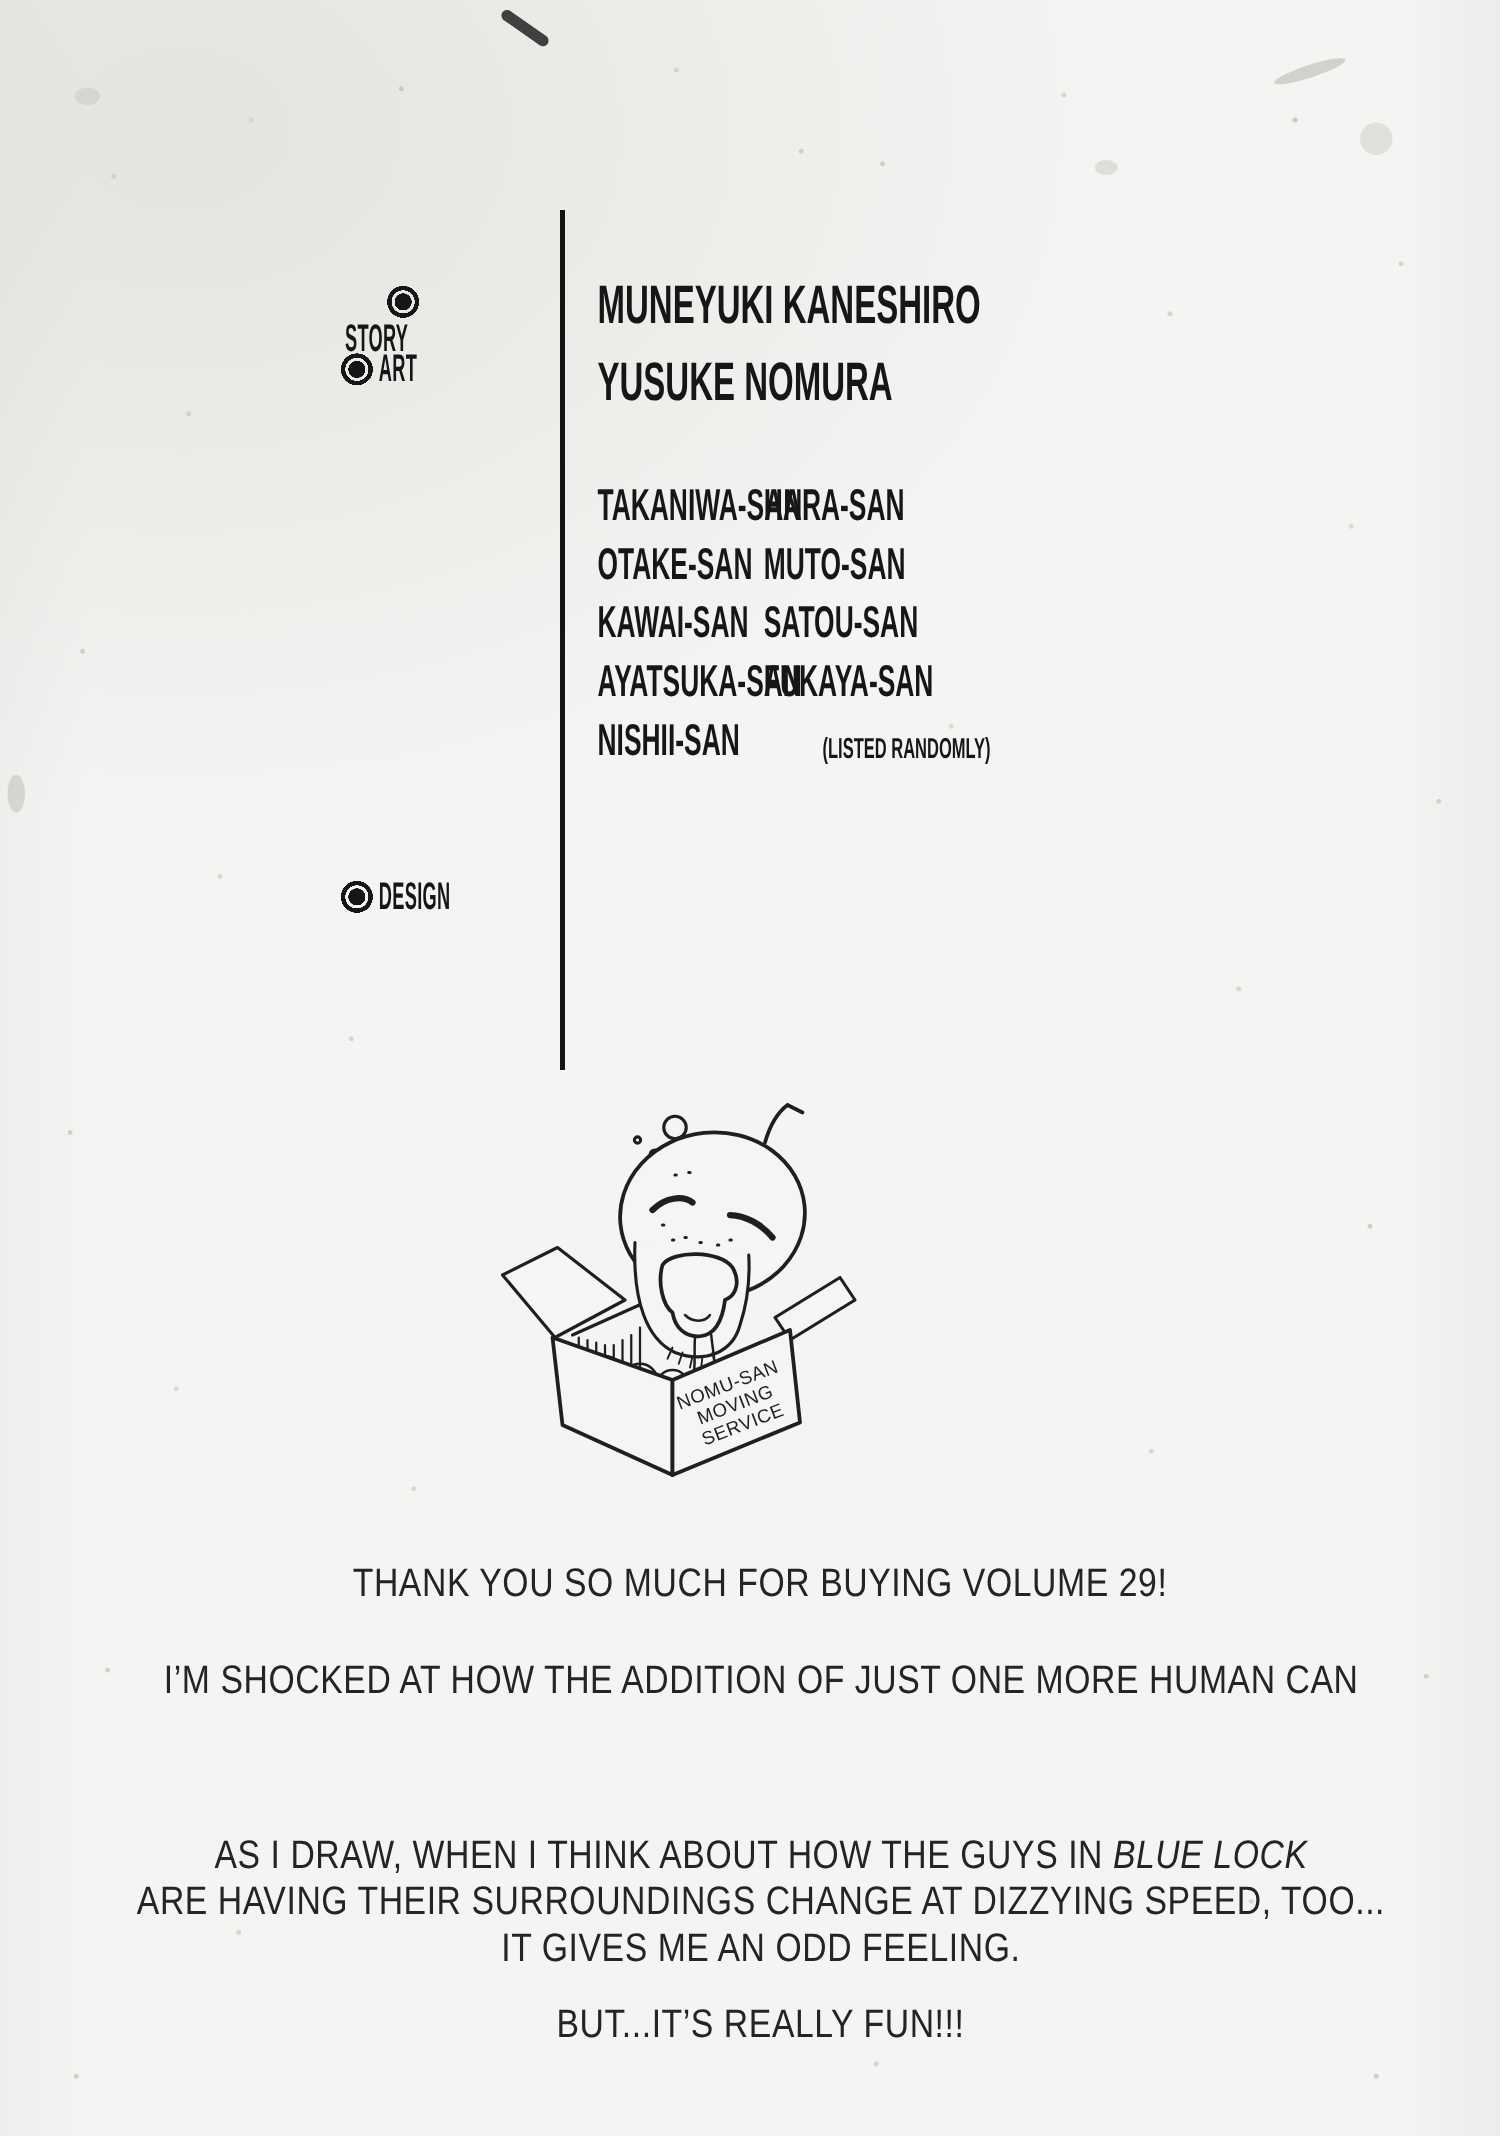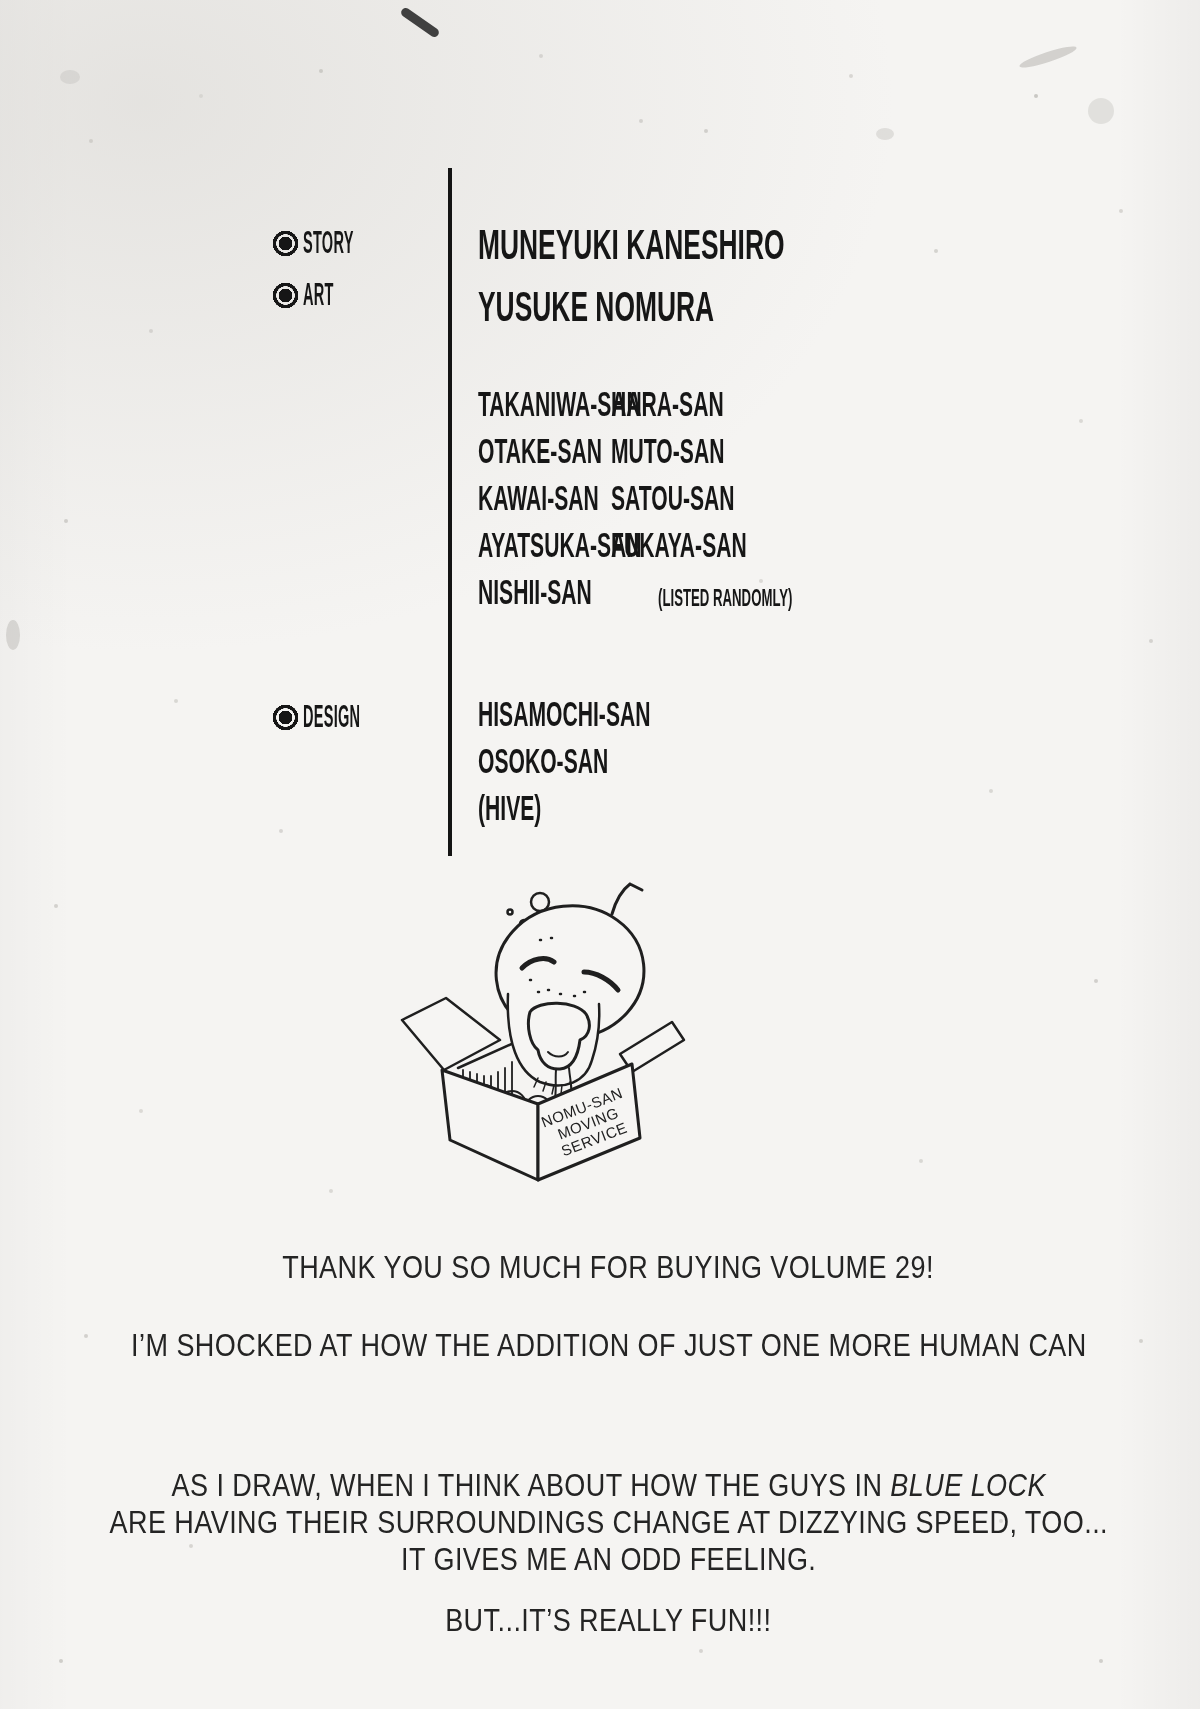--- a/index.html
+++ b/index.html
@@ -64,21 +64,21 @@
   <div class="speck"></div>
   <div class="mark mark-a"></div>
   <div class="mark mark-b"></div>
   <div class="mark mark-c"></div>
   <div class="mark mark-d"></div>
   <div class="mark mark-e"></div>
   <div class="mark mark-f"></div>
 
   <div class="divider"></div>
 
-  <div class="credit-label" style="left:272px;top:228px;">
+  <div class="credit-label" style="left:272px;top:228px;flex-direction:column;">
     <span class="bullet"></span>
     <span class="label-text">STORY</span>
   </div>
   <div class="cname cname-xl" style="left:478px;top:222px;">MUNEYUKI KANESHIRO</div>
 
   <div class="credit-label" style="left:272px;top:280px;">
     <span class="bullet"></span>
     <span class="label-text">ART</span>
   </div>
   <div class="cname cname-xl" style="left:478px;top:284px;">YUSUKE NOMURA</div>
@@ -94,25 +94,20 @@
     <span class="row">HARA-SAN</span>
     <span class="row">MUTO-SAN</span>
     <span class="row">SATOU-SAN</span>
     <span class="row">FUKAYA-SAN</span>
   </div>
   <div class="assist-note" style="left:658px;top:586px;">(LISTED RANDOMLY)</div>
 
   <div class="credit-label" style="left:272px;top:702px;">
     <span class="bullet"></span>
     <span class="label-text">DESIGN</span>
-  </div>
-  <div class="name-col" style="left:478px;top:690px;">
-    <span class="row">HISAMOCHI-SAN</span>
-    <span class="row">OSOKO-SAN</span>
-    <span class="row">(HIVE)</span>
   </div>
 
   <svg class="illus" viewBox="0 0 300 320" fill="none" stroke="#1f1f1f" stroke-width="2.5" stroke-linecap="round" stroke-linejoin="round">
 
     <circle cx="152" cy="30" r="9"></circle>
     <circle cx="136" cy="52" r="4"></circle>
     <circle cx="122" cy="40" r="2.5"></circle>
 
     <path d="M70,196 L128,170" stroke-width="2.5"></path>
     <path d="M75,198 L75,230 M82,200 L82,234 M89,202 L89,238 M96,204 L96,240 M103,204 L103,242 M110,200 L110,242 M117,196 L117,240 M124,190 L124,236" stroke-width="1.8"></path>

